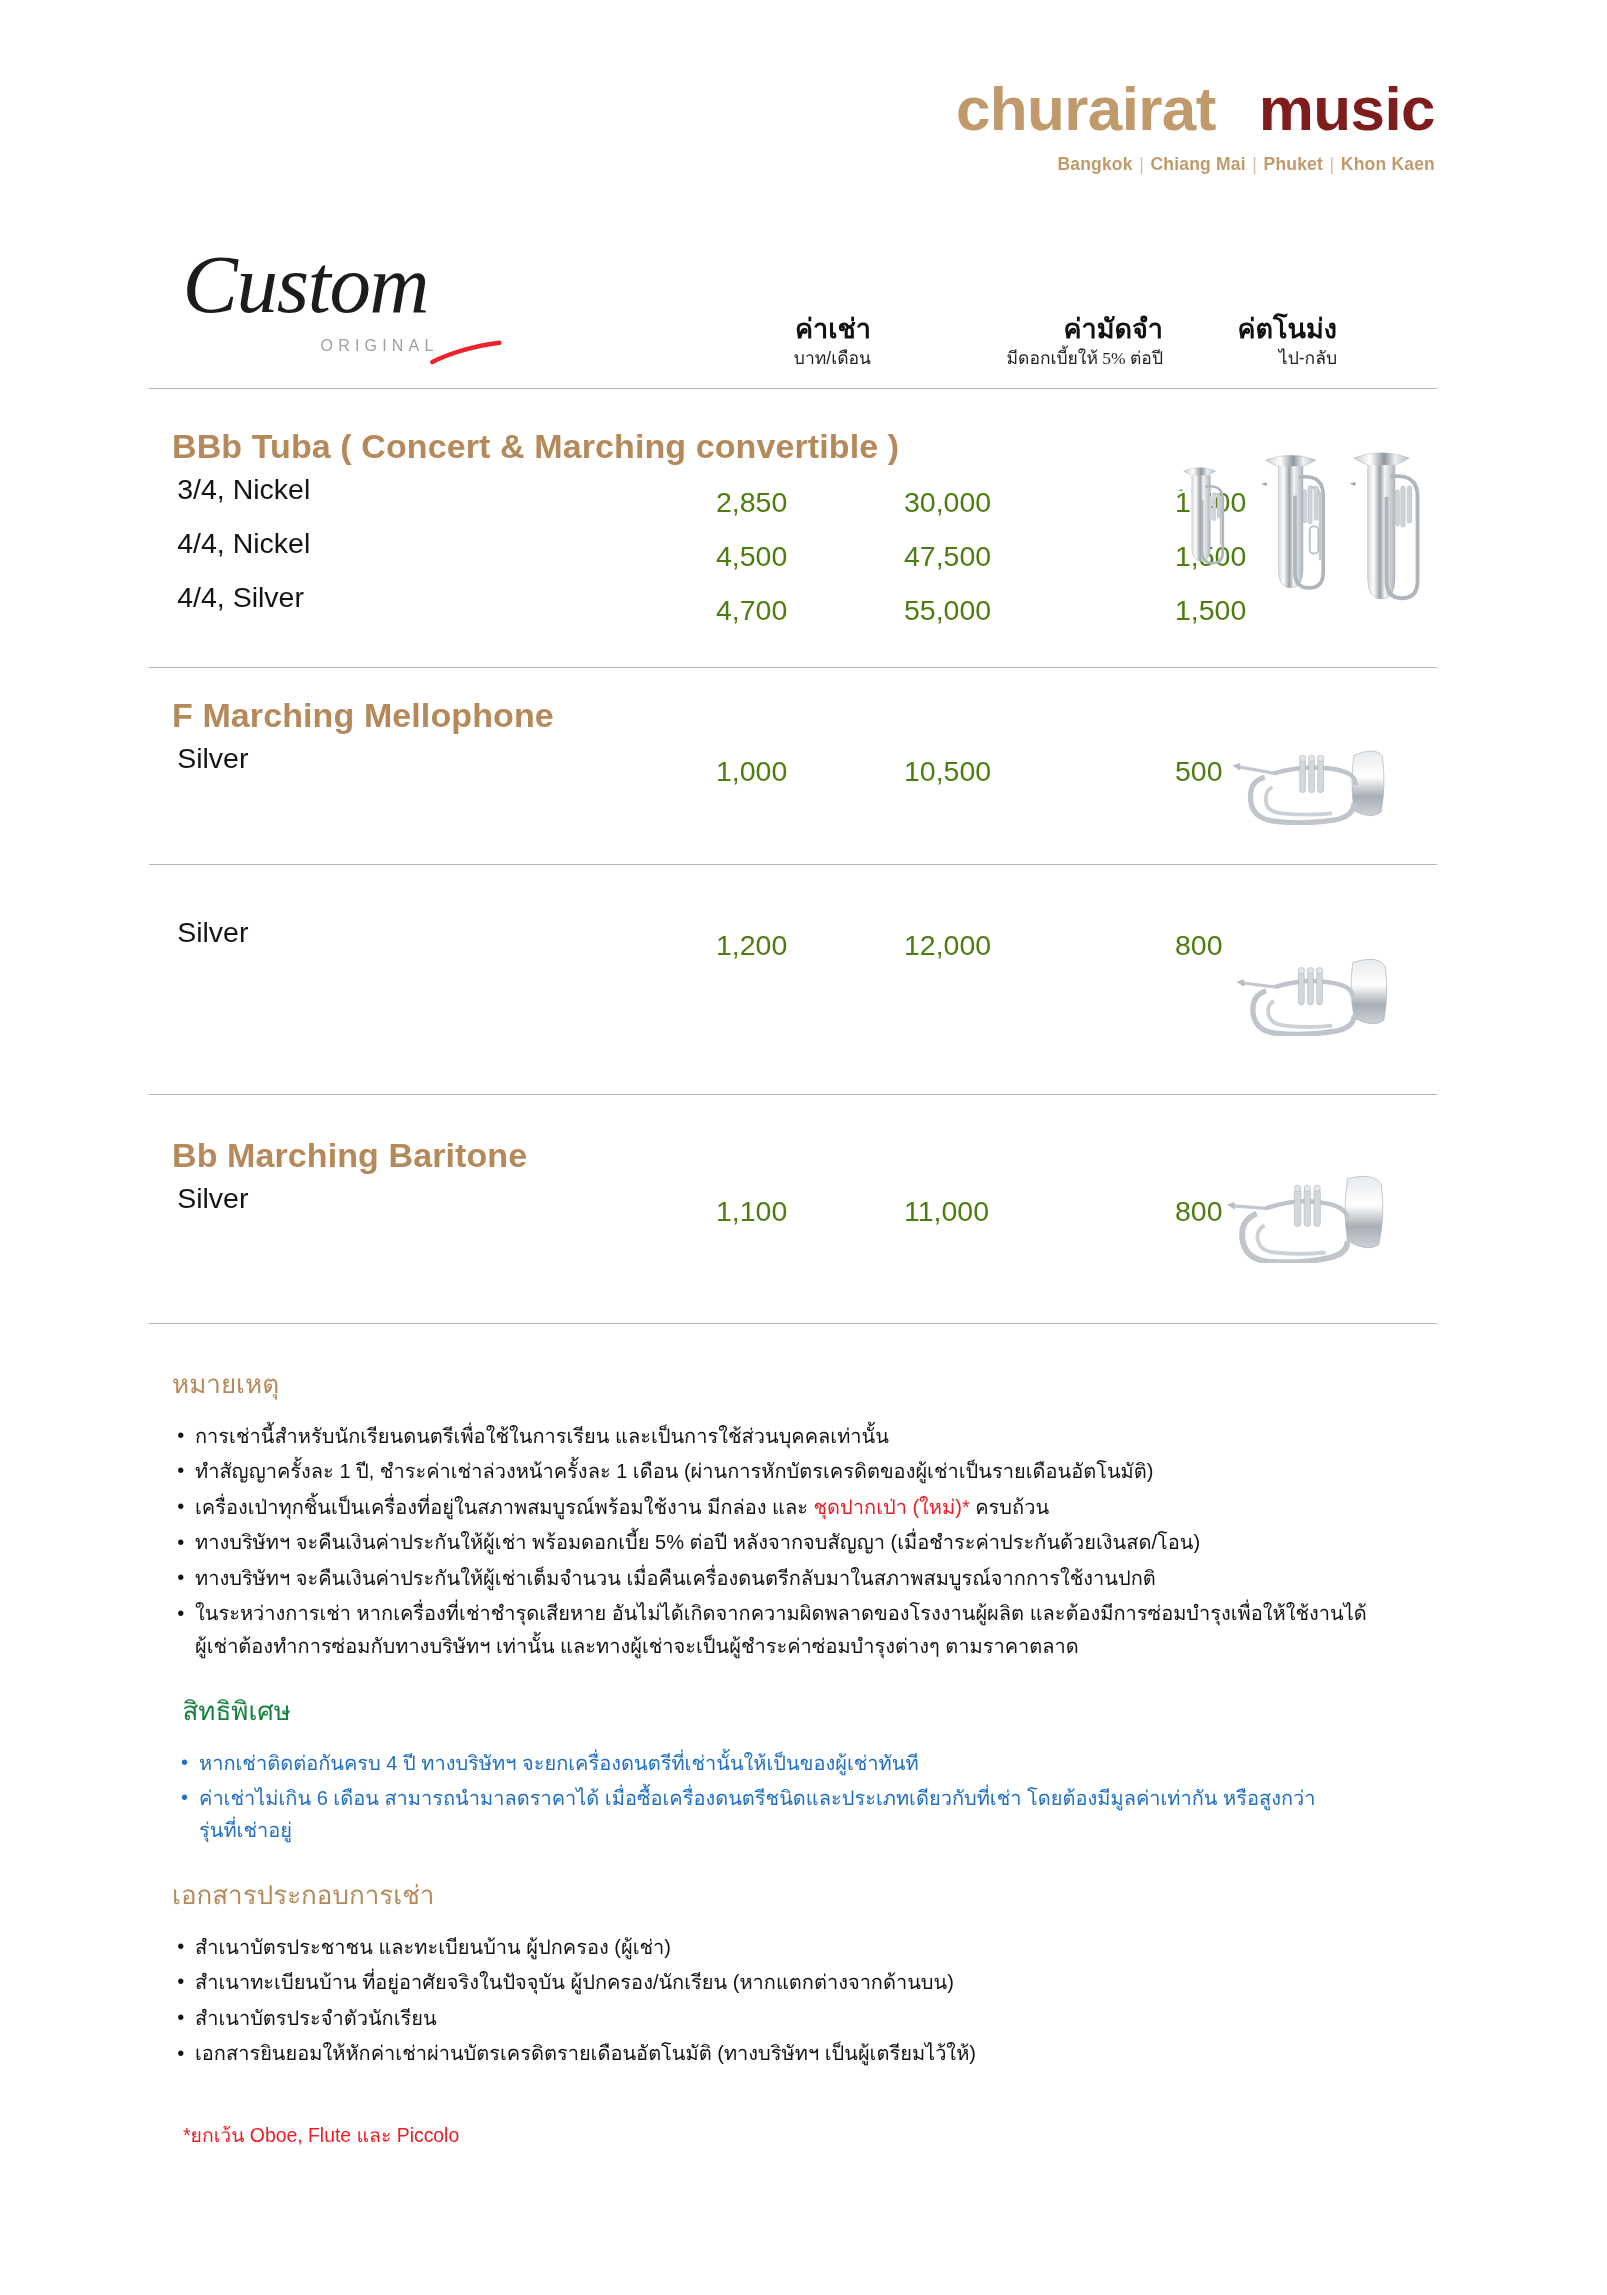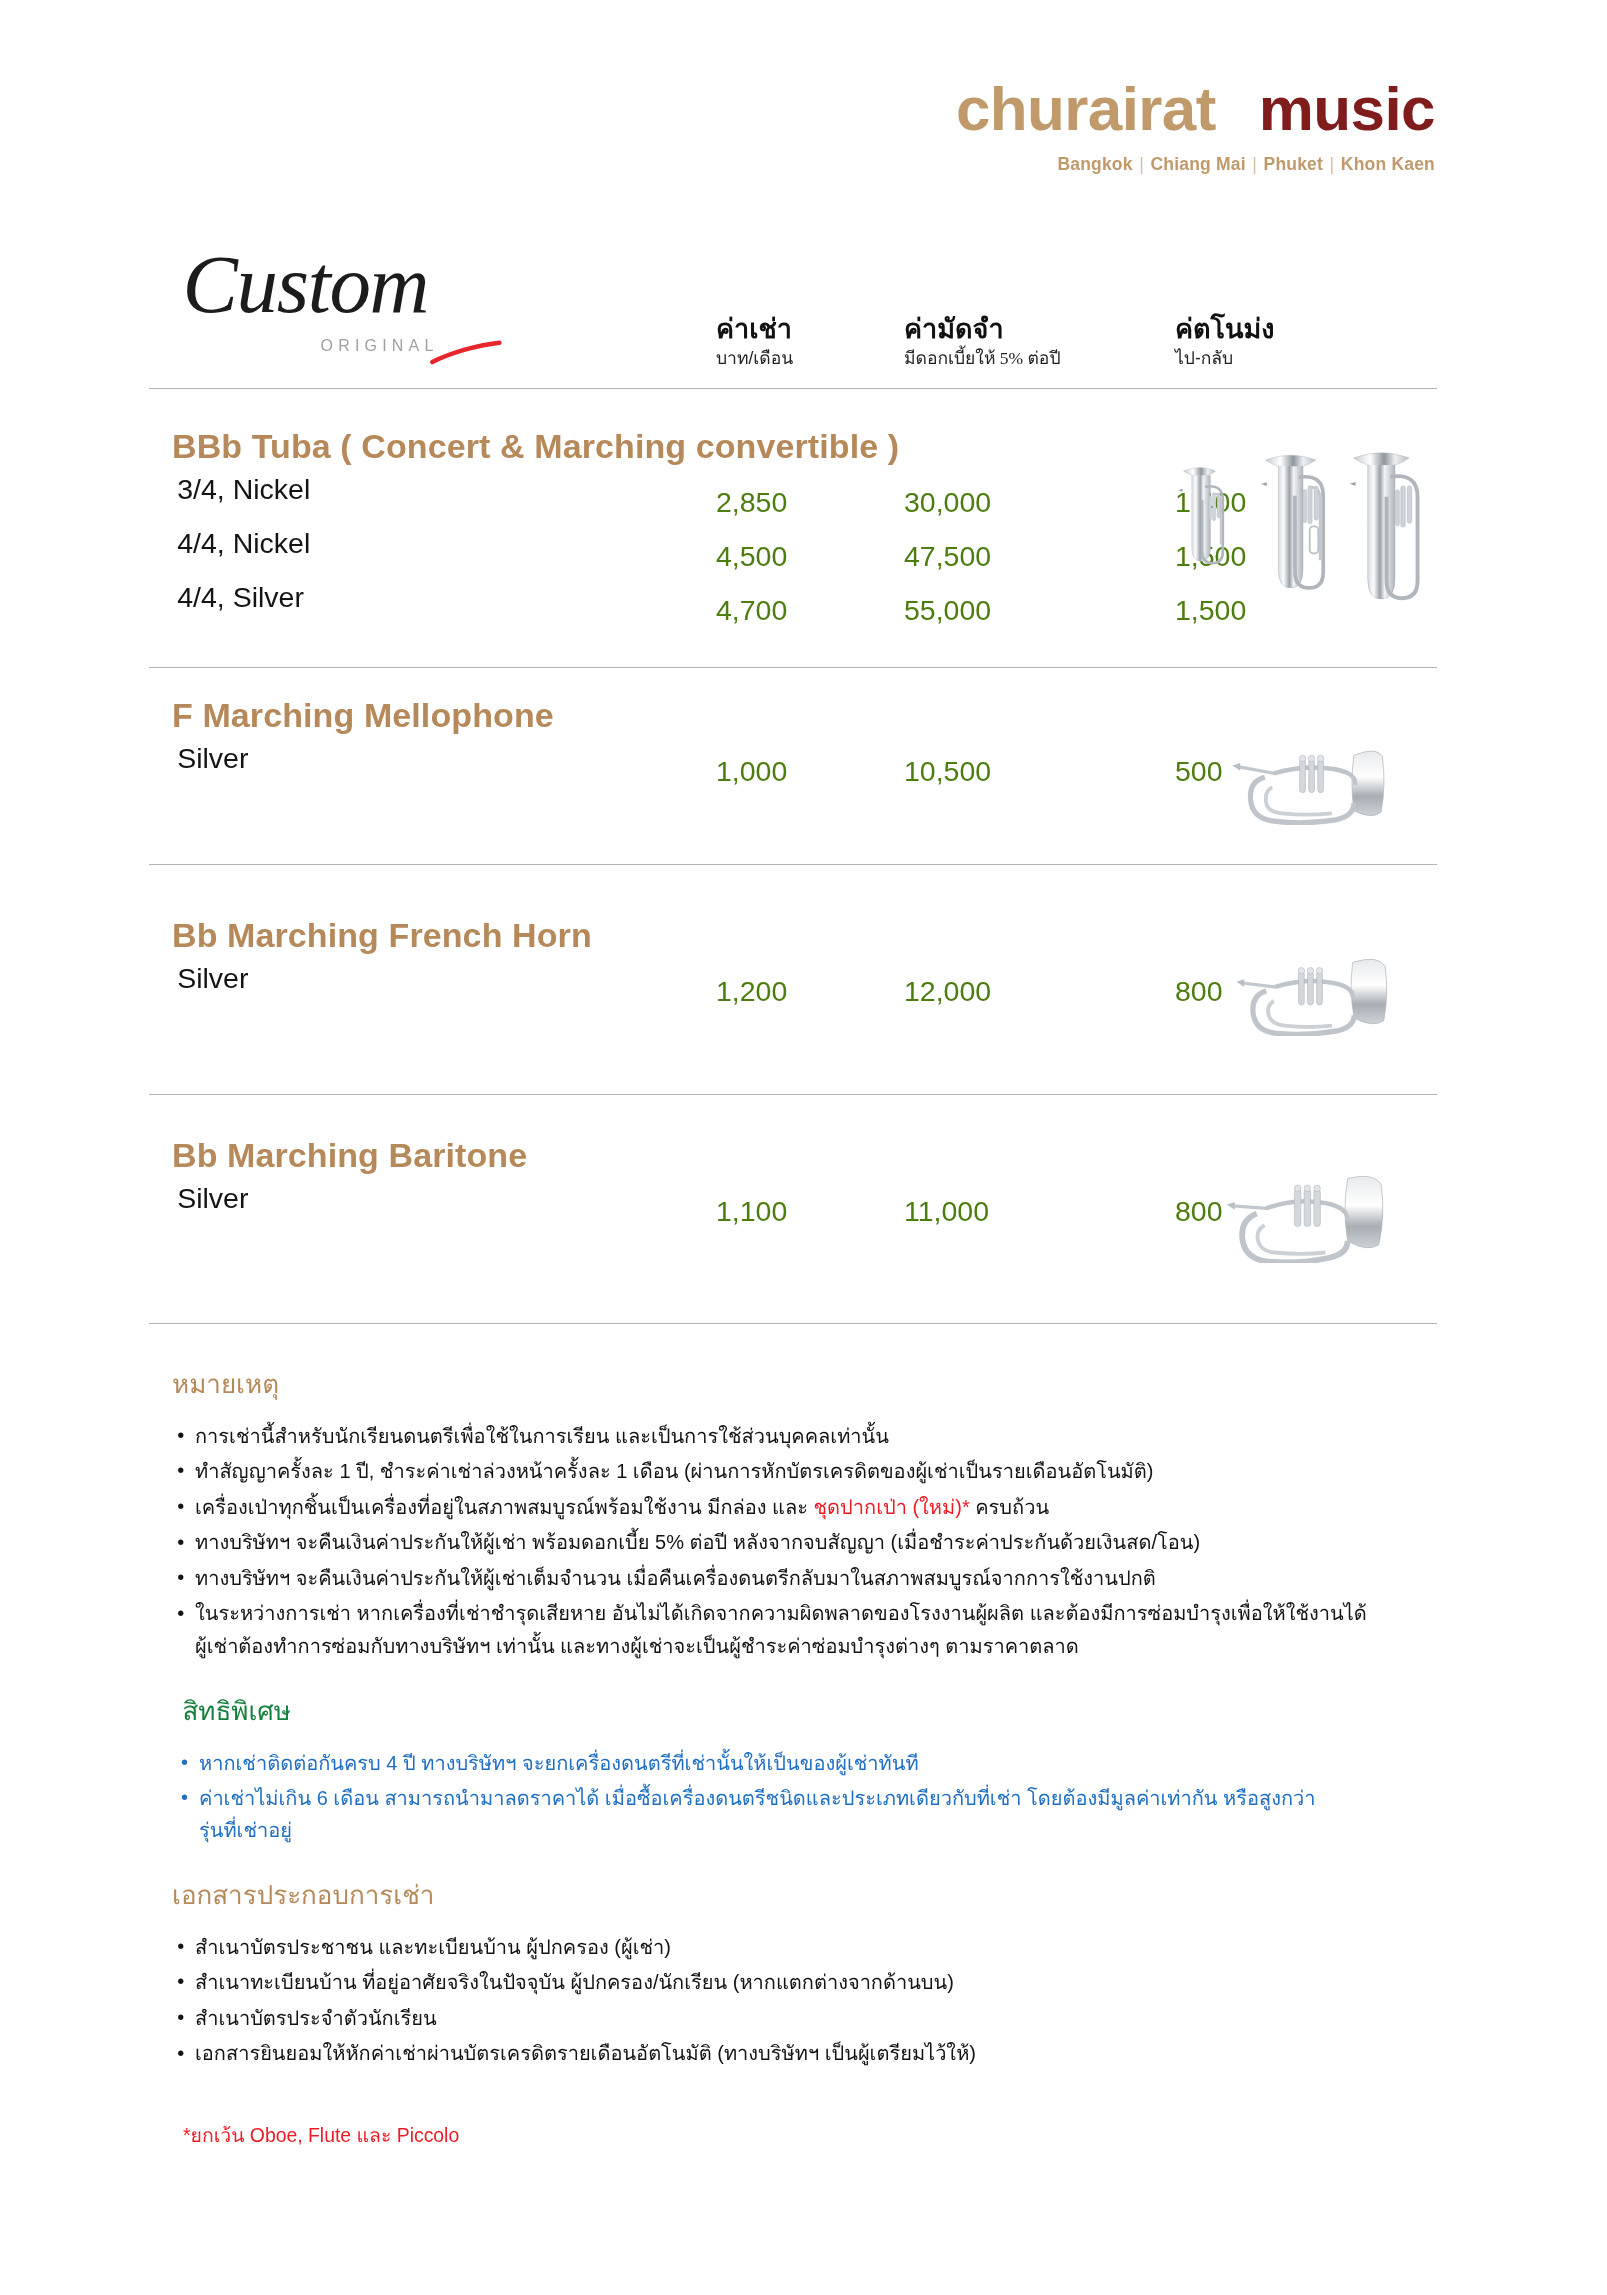--- a/index.html
+++ b/index.html
@@ -100,21 +100,21 @@
     position: absolute;
     left: 252px;
     top: 97px;
     width: 71px;
     height: 26px;
     overflow: visible;
   }
 
   .col-head {
     position: absolute;
-    text-align: left;
+    text-align: right;
     top: 71px;
   }
   .col-head .ch-main {
     font-size: 27px;
     font-weight: 700;
     color: #111;
     line-height: 1.18;
     white-space: nowrap;
   }
   .col-head .ch-sub {
@@ -375,21 +375,20 @@
     <rect x="126" y="28" width="9" height="52" rx="4.5" fill="#d3d8dc" stroke="#a9afb5" stroke-width="0.8"></rect>
     <rect x="140" y="28" width="9" height="52" rx="4.5" fill="#d3d8dc" stroke="#a9afb5" stroke-width="0.8"></rect>
     <circle cx="116.5" cy="27" r="5" fill="#e2e6ea" stroke="#a9afb5" stroke-width="0.8"></circle>
     <circle cx="130.5" cy="27" r="5" fill="#e2e6ea" stroke="#a9afb5" stroke-width="0.8"></circle>
     <circle cx="144.5" cy="27" r="5" fill="#e2e6ea" stroke="#a9afb5" stroke-width="0.8"></circle>
   </svg>
 
   <div class="divider" style="top:864px"></div>
 
   <div class="section" style="top:916px">
-    <div class="section-title">Bb Marching French Horn</div>
     <div class="prow">
       <span class="label">Silver</span>
       <span class="val v1">1,200</span>
       <span class="val v2">12,000</span>
       <span class="val v3">800</span>
     </div>
   </div>
 
   <svg class="art" style="left:1230px; top:952px; width:168px; height:84px;" viewBox="0 0 260 130">
     <path d="M190 16 q40 -12 50 6 q6 42 -2 84 q-16 12 -46 -4 q-8 -44 -2 -86 z" fill="url(#mb)" stroke="#a9afb5" stroke-width="1"></path>

